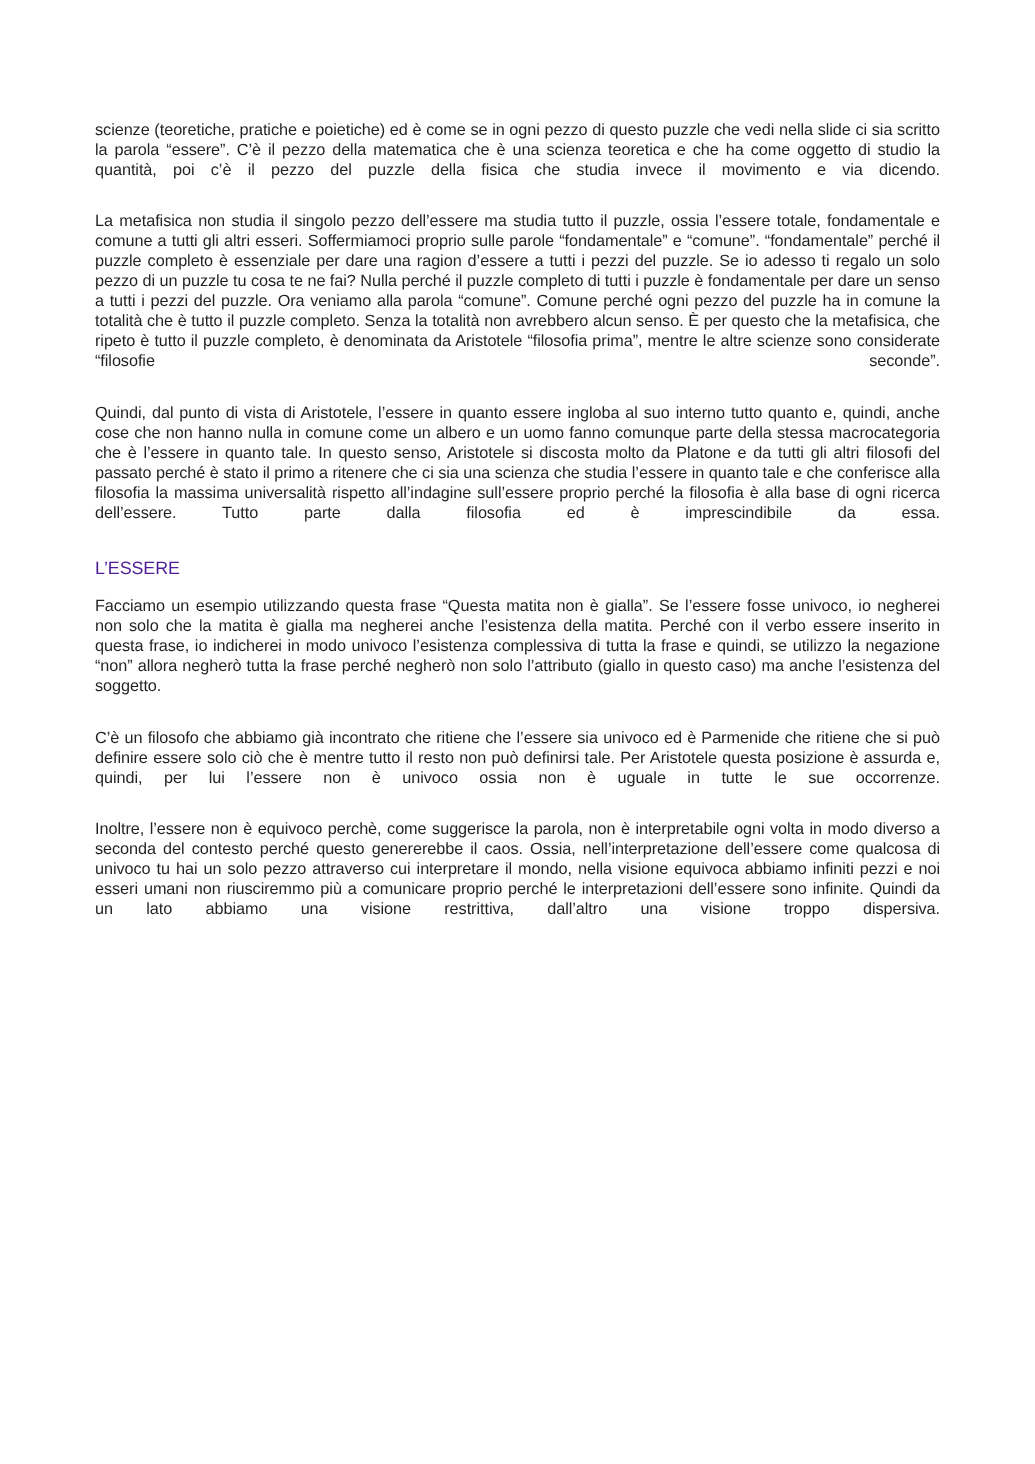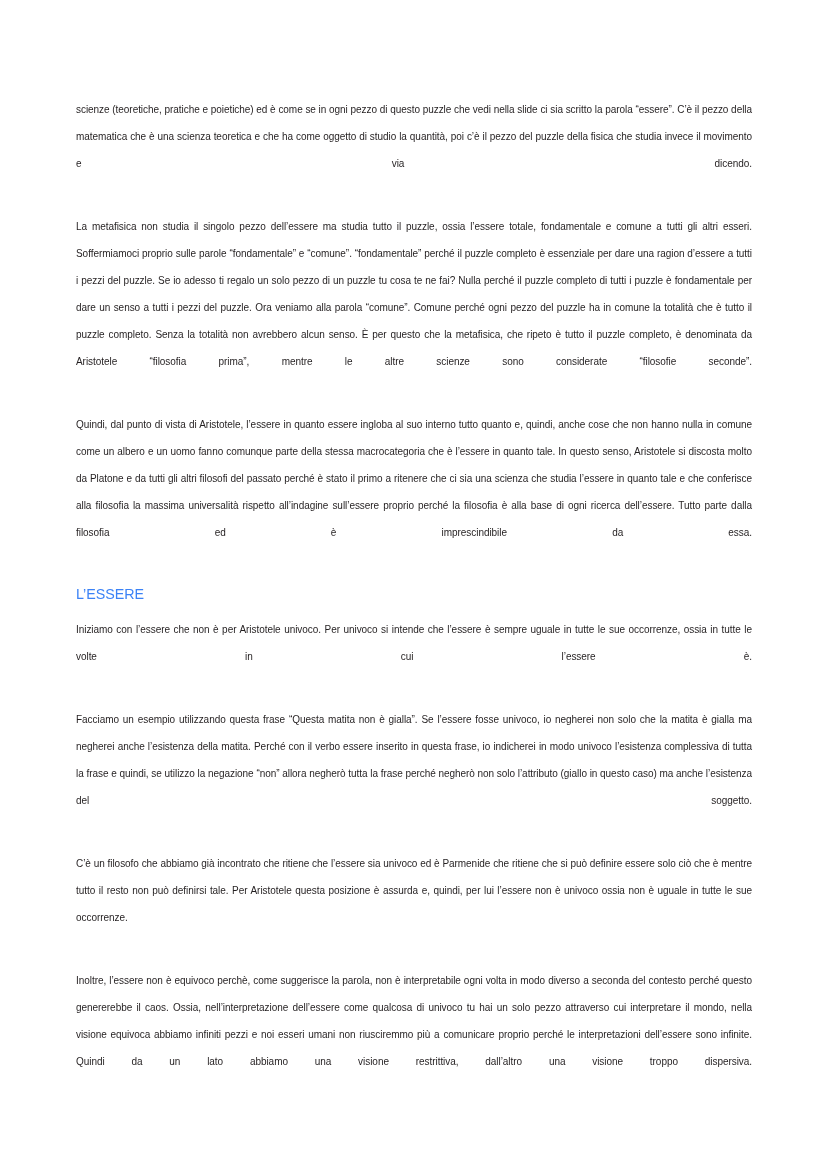--- a/index.html
+++ b/index.html
@@ -22,22 +22,22 @@
 
   .content {
     position: absolute;
     left: 76px;
     top: 96px;
     width: 676px;
   }
 
   .para {
     margin: 0 0 9px 0;
-    font-size: 10px;
-    line-height: 27px;
+    font-size: 13px;
+    line-height: 16px;
     color: #231f20;
     text-align: justify;
     text-justify: inter-word;
     -webkit-hyphens: none;
     hyphens: none;
     letter-spacing: -0.05px;
     word-spacing: 0px;
   }
 
   .para:last-child {
@@ -48,42 +48,41 @@
   .para::after {
     content: "";
     display: inline-block;
     width: 100%;
   }
 
   .heading {
     margin: 0 0 9px 0;
     font-size: 14.3px;
     line-height: 25.2px;
-    color: #3b82f6;
+    color: #4c1d95;
     text-align: left;
     font-weight: normal;
     letter-spacing: -0.05px;
   }
 </style>
 </head>
 <body>
 
 <div class="page">
   <div class="content">
 
     <p class="para">scienze (teoretiche, pratiche e poietiche) ed è come se in ogni pezzo di questo puzzle che vedi nella slide ci sia scritto la parola “essere”. C’è il pezzo della matematica che è una scienza teoretica e che ha come oggetto di studio la quantità, poi c’è il pezzo del puzzle della fisica che studia invece il movimento e via dicendo.</p>
 
     <p class="para">La metafisica non studia il singolo pezzo dell’essere ma studia tutto il puzzle, ossia l’essere totale, fondamentale e comune a tutti gli altri esseri. Soffermiamoci proprio sulle parole “fondamentale” e “comune”. “fondamentale” perché il puzzle completo è essenziale per dare una ragion d’essere a tutti i pezzi del puzzle. Se io adesso ti regalo un solo pezzo di un puzzle tu cosa te ne fai? Nulla perché il puzzle completo di tutti i puzzle è fondamentale per dare un senso a tutti i pezzi del puzzle. Ora veniamo alla parola “comune”. Comune perché ogni pezzo del puzzle ha in comune la totalità che è tutto il puzzle completo. Senza la totalità non avrebbero alcun senso. È per questo che la metafisica, che ripeto è tutto il puzzle completo, è denominata da Aristotele “filosofia prima”, mentre le altre scienze sono considerate “filosofie seconde”.</p>
 
     <p class="para">Quindi, dal punto di vista di Aristotele, l’essere in quanto essere ingloba al suo interno tutto quanto e, quindi, anche cose che non hanno nulla in comune come un albero e un uomo fanno comunque parte della stessa macrocategoria che è l’essere in quanto tale. In questo senso, Aristotele si discosta molto da Platone e da tutti gli altri filosofi del passato perché è stato il primo a ritenere che ci sia una scienza che studia l’essere in quanto tale e che conferisce alla filosofia la massima universalità rispetto all’indagine sull’essere proprio perché la filosofia è alla base di ogni ricerca dell’essere. Tutto parte dalla filosofia ed è imprescindibile da essa.</p>
 
     <p class="heading">L’ESSERE</p>
 
 
-    <p class="para">Iniziamo con l’essere che non è per Aristotele univoco. Per univoco si intende che l’essere è sempre uguale in tutte le sue occorrenze, ossia in tutte le volte in cui l’essere è.</p>
 
     <p class="para">Facciamo un esempio utilizzando questa frase “Questa matita non è gialla”. Se l’essere fosse univoco, io negherei non solo che la matita è gialla ma negherei anche l’esistenza della matita. Perché con il verbo essere inserito in questa frase, io indicherei in modo univoco l’esistenza complessiva di tutta la frase e quindi, se utilizzo la negazione “non” allora negherò tutta la frase perché negherò non solo l’attributo (giallo in questo caso) ma anche l’esistenza del soggetto.</p>
 
     <p class="para">C’è un filosofo che abbiamo già incontrato che ritiene che l’essere sia univoco ed è Parmenide che ritiene che si può definire essere solo ciò che è mentre tutto il resto non può definirsi tale. Per Aristotele questa posizione è assurda e, quindi, per lui l’essere non è univoco ossia non è uguale in tutte le sue occorrenze.</p>
 
     <p class="para">Inoltre, l’essere non è equivoco perchè, come suggerisce la parola, non è interpretabile ogni volta in modo diverso a seconda del contesto perché questo genererebbe il caos. Ossia, nell’interpretazione dell’essere come qualcosa di univoco tu hai un solo pezzo attraverso cui interpretare il mondo, nella visione equivoca abbiamo infiniti pezzi e noi esseri umani non riusciremmo più a comunicare proprio perché le interpretazioni dell’essere sono infinite. Quindi da un lato abbiamo una visione restrittiva, dall’altro una visione troppo dispersiva.</p>
 
   </div>
 </div>
 

